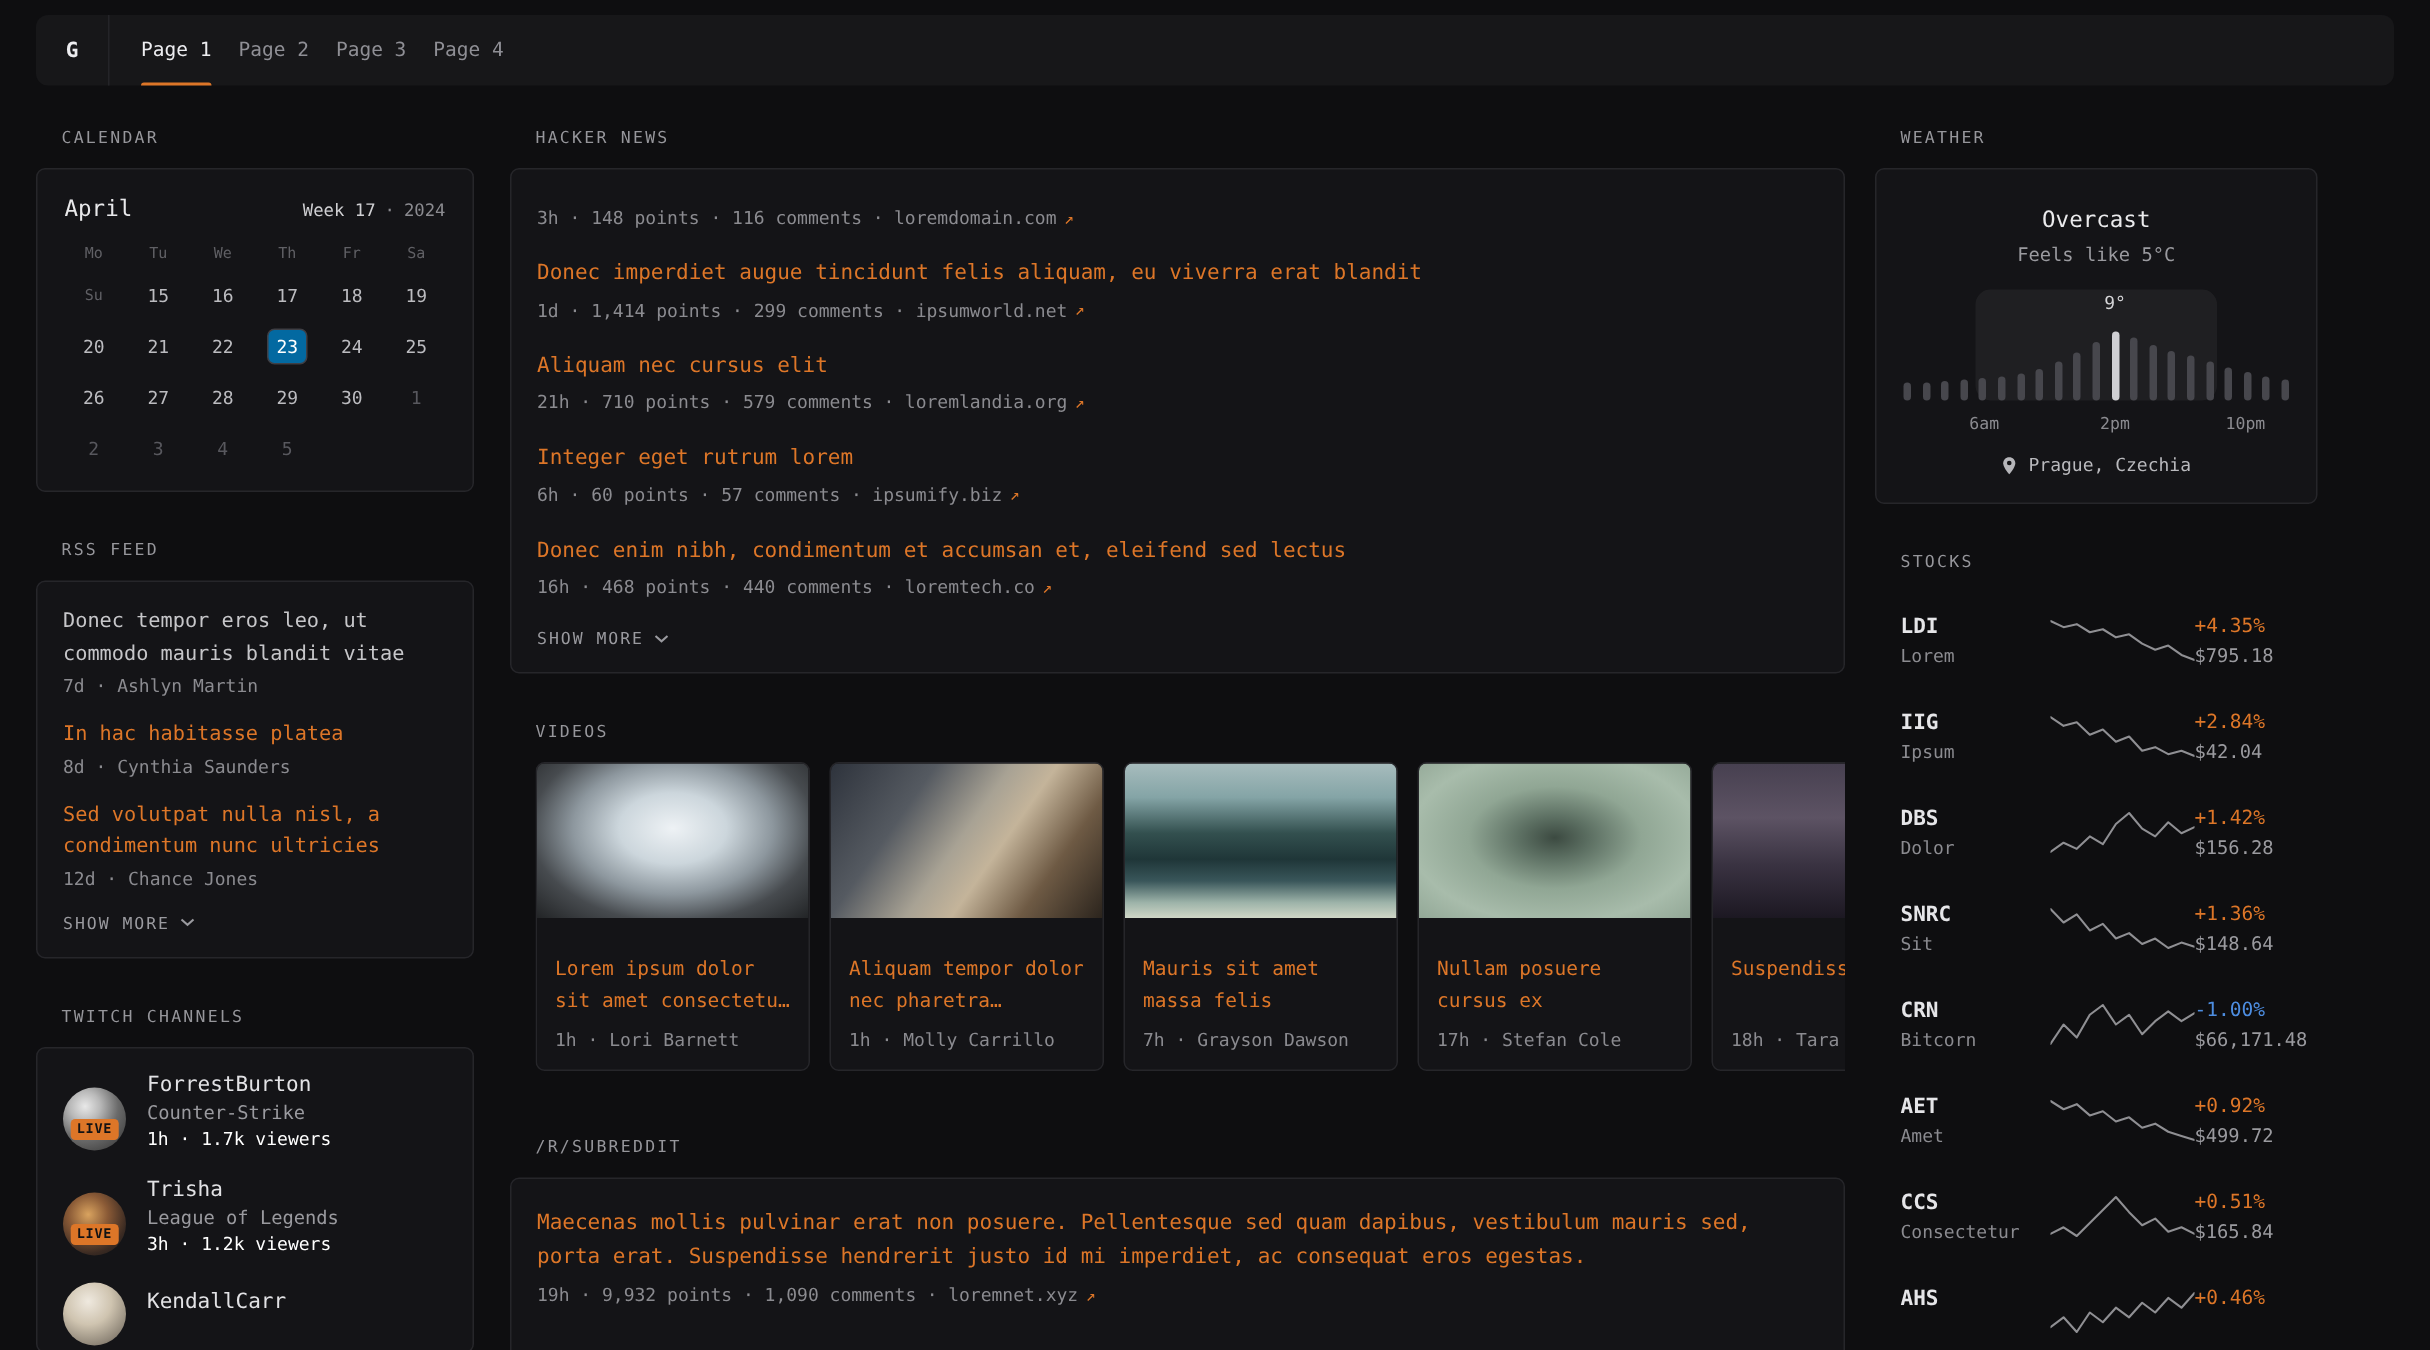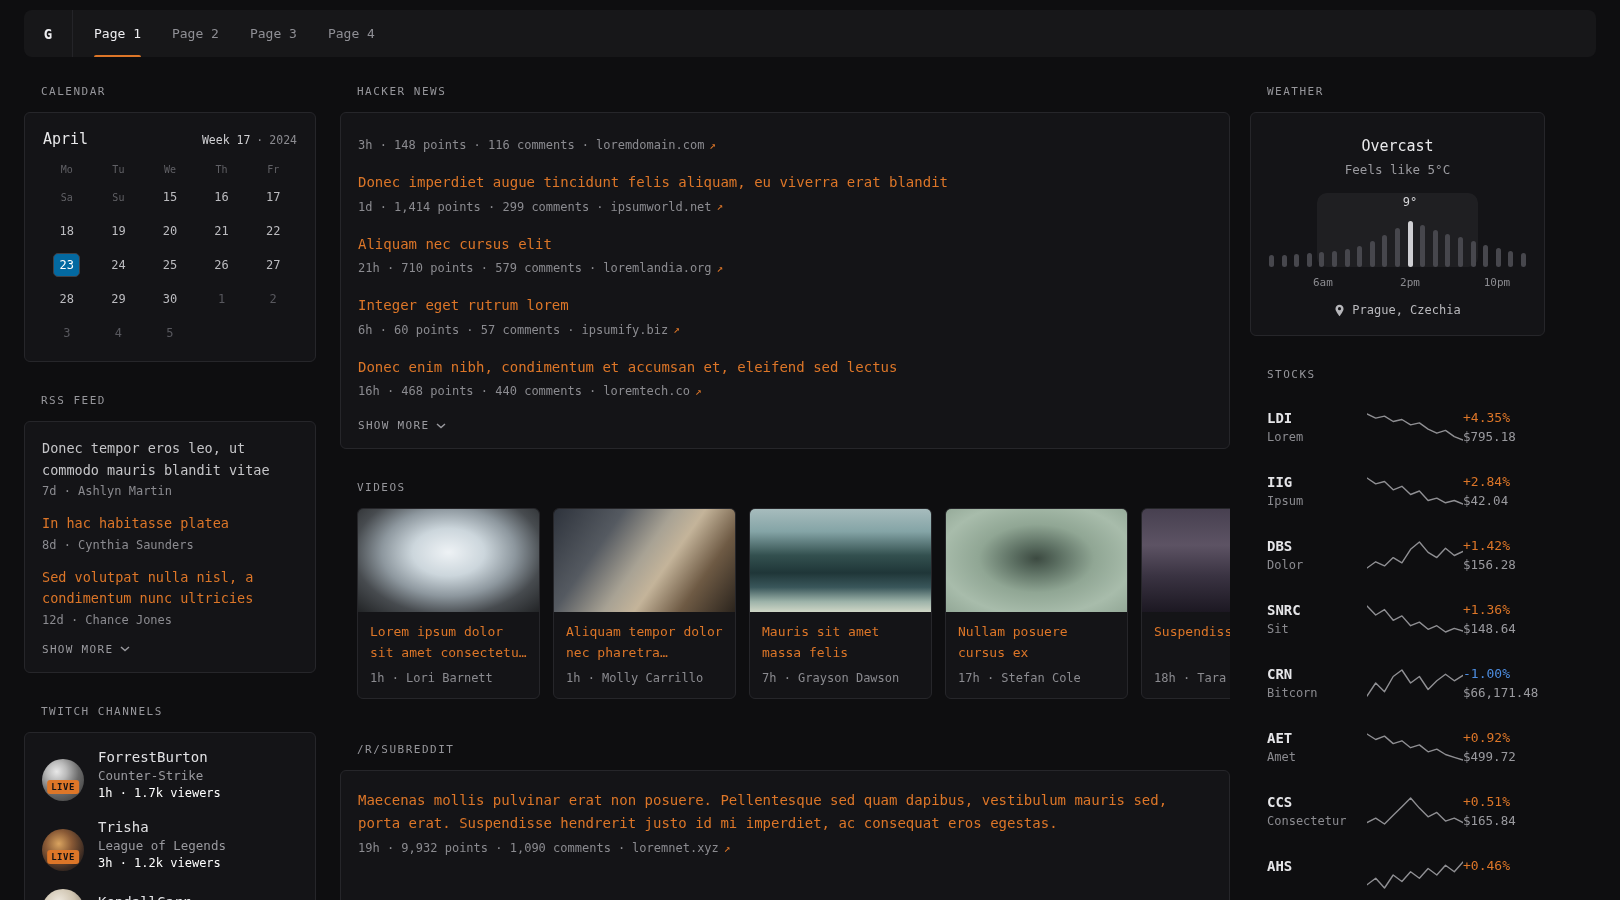--- a/index.html
+++ b/index.html
@@ -14,21 +14,21 @@
   body{
     background:var(--bg);
     color:#d6d6d8;
     font-family:"DejaVu Sans Mono","Liberation Mono",monospace;
   }
   .page{padding:10px 24px 0;}
 
   
   .topbar{display:flex;align-items:stretch;height:47px;background:#171719;border-radius:8px;}
   .logo{width:49px;display:flex;align-items:center;justify-content:center;font-size:14px;font-weight:bold;color:#ededf0;border-right:1px solid #242428;cursor:pointer;}
-  .tabs{display:flex;gap:31px;padding:0 21px;}
+  .tabs{display:flex;gap:18px;padding:0 21px;}
   .tab{display:flex;align-items:center;position:relative;font-size:13px;color:#8f8f95;text-decoration:none;cursor:pointer;}
   .tab.active{color:#ededf0;}
   .tab.active::after{content:"";position:absolute;left:0;right:0;bottom:0;height:2px;border-radius:2px 2px 0 0;background:var(--accent);}
 
   
   .cols{display:flex;margin-top:28px;}
   .col{flex:none;}
   .col-left{width:292px;margin-right:24px;}
   .col-mid{width:890px;margin-right:20px;}
   .col-right{width:295px;}
@@ -39,21 +39,21 @@
   .pad{padding:16px 17px;}
   .pad-lg{padding:18px 17px 16px;}
   .meta{font-size:12px;color:#8b8b90;}
 
   
   .cal-card{padding:15px 16px 16px;}
   .cal-head{display:flex;justify-content:space-between;align-items:baseline;padding:2px 2px 0;}
   .cal-month{font-size:15px;color:#e8e8ea;}
   .cal-week{font-size:11.5px;color:#cfcfd2;display:flex;gap:6px;}
   .cal-dot,.cal-year{color:#8b8b90;}
-  .cal-grid{display:grid;grid-template-columns:repeat(5,1fr);row-gap:10px;margin-top:16px;justify-items:center;align-items:center;}
+  .cal-grid{display:grid;grid-template-columns:repeat(6,1fr);row-gap:10px;margin-top:16px;justify-items:center;align-items:center;}
   .cal-dow{font-size:10px;color:#606065;}
   .cal-day{width:27px;height:24px;line-height:22px;text-align:center;font-size:12px;color:#bcbcc0;border-radius:5px;border:1px solid transparent;cursor:pointer;}
   .cal-day.today{border-color:#3f3f45;background:#0369a1;color:#ffffff;}
   .cal-day.muted{color:#58585e;}
 
   
   .feed-item{margin-bottom:15px;}
   .feed-link{display:block;font-size:13.5px;line-height:1.6;color:var(--accent);text-decoration:none;cursor:pointer;}
   .feed-link.read{color:#c6c6c9;}
   .feed-item .meta{margin-top:3px;}
@@ -84,21 +84,21 @@
 
   
   .videos-row{display:flex;gap:13px;margin-left:17px;width:873px;overflow:hidden;}
   .video-card{flex:none;width:183px;background:var(--surface);border:1px solid var(--border);border-radius:6px;overflow:hidden;cursor:pointer;}
   .thumb{height:103px;}
   .t1{background:radial-gradient(ellipse at 50% 42%,#eef2f5 0%,#ccd6dc 28%,#8d979e 52%,#474b4f 74%,#222426 100%);}
   .t2{background:linear-gradient(125deg,#2e333c 0%,#555a61 28%,#a8a294 48%,#c4b49a 60%,#6e5a44 78%,#2b241d 100%);}
   .t3{background:linear-gradient(180deg,#a7bcbd 0%,#84a4a6 22%,#33504f 45%,#1f3638 62%,#39565a 76%,#9db3a9 90%,#cfd6c6 100%);}
   .t4{background:radial-gradient(ellipse at 50% 48%,#3c4a41 0%,#5c6f62 18%,#90a694 45%,#a8bcab 75%,#93a897 100%);}
   .t5{background:linear-gradient(180deg,#474050 0%,#5d5364 35%,#3a3342 65%,#1c1822 100%);}
-  .video-body{padding:10px 12px 13px;}
+  .video-body{padding:10px 12px 13px;margin-top:15px;}
   .video-title{display:block;font-size:13px;line-height:1.55;color:var(--accent);min-height:41px;text-decoration:none;}
   .video-body .meta{margin-top:8px;}
 
   
   .weather-card{padding:16px 16px 18px;text-align:center;}
   .wx-cond{font-size:15px;color:#eaeaec;margin-top:8px;}
   .wx-feels{font-size:12.5px;color:#9a9a9f;margin-top:7px;}
   .wx-chart{position:relative;height:74px;margin-top:16px;}
   .wband{position:absolute;top:0;bottom:0;background:rgba(255,255,255,.05);border-radius:10px;}
   .wbars{position:absolute;left:0;right:0;top:0;bottom:0;display:flex;align-items:flex-end;justify-content:space-between;padding:0 2px;}

